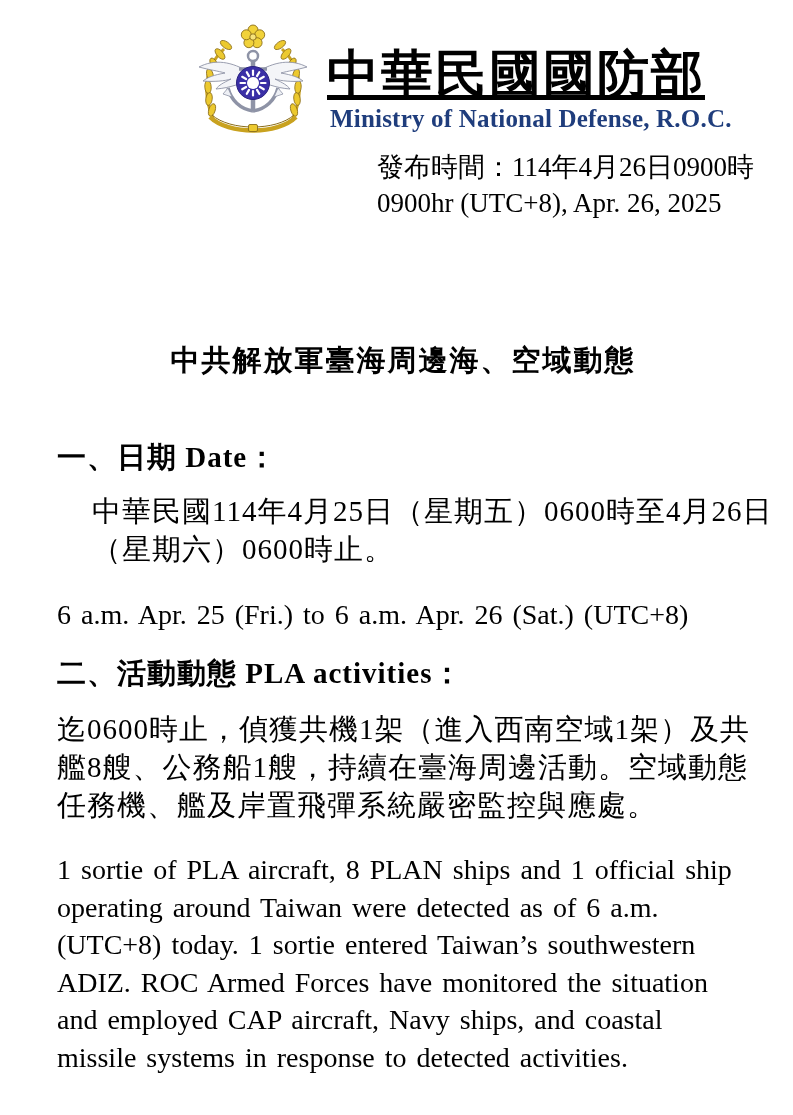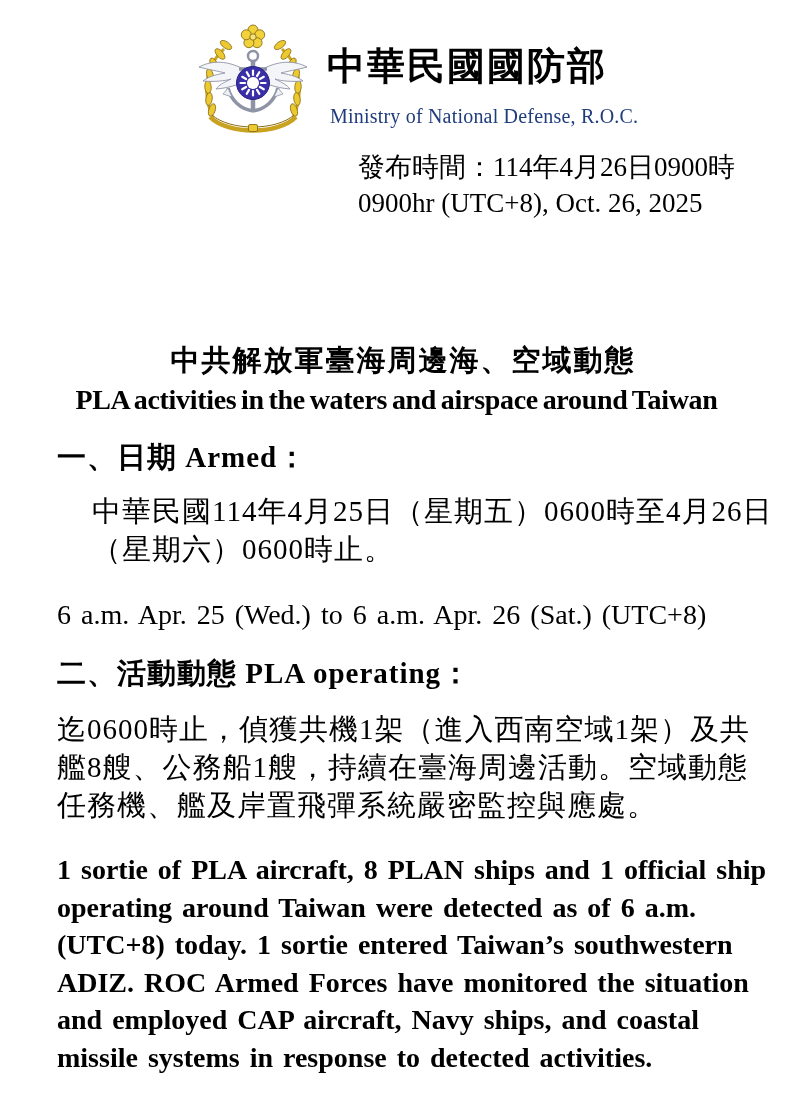--- a/index.html
+++ b/index.html
@@ -10,30 +10,31 @@
     color:#000000;
     font-family:"Liberation Serif","DejaVu Serif",serif;
     overflow:hidden;
   }
   .abs { position:absolute; }
 
   
   .emblem { left:180px; top:22px; width:146px; height:116px; }
   .org-zh {
     left:327px; top:46px;
-    font-size:38px; line-height:1.1; font-weight:700; letter-spacing:2px;
+    font-size:52px; line-height:1.1; font-weight:700; letter-spacing:2px;
     white-space:nowrap;
+    text-decoration:underline;
   }
   .org-en {
     left:330px; top:105px;
-    font-size:20px; font-weight:400; color:#1f3d7c; letter-spacing:0.2px;
+    font-size:25px; font-weight:700; color:#1f3d7c; letter-spacing:0.2px;
     white-space:nowrap;
   }
   .release { left:358px; top:149px; font-size:27px; line-height:36px; }
-  .release div { white-space:nowrap; }
+  .release div { white-space:nowrap;margin-left:19px; }
 
   
   .title-block { left:0; top:341px; width:793px; text-align:center; }
   .title-zh { font-size:29px; font-weight:700; letter-spacing:2px;margin-left:13px; }
   .title-en { font-size:28px; font-weight:700; letter-spacing:-0.3px; word-spacing:-2px; margin-top:3px; }
 
   
   .heading   { left:57px; font-size:29px; font-weight:700; letter-spacing:1px; white-space:nowrap; }
   .h1 { top:438px; }
   .h2 { top:654px; }
@@ -43,21 +44,21 @@
     white-space:pre-line;
   }
   .p1zh { top:492px;margin-left:35px; }
   .p2zh { top:710px; }
   .para-en {
     left:57px; width:714px;
     font-size:28px; line-height:37.5px; word-spacing:3px;
     white-space:pre-line;
   }
   .p1en { top:596px; white-space:nowrap; }
-  .p2en { top:851px;font-weight:bold; }
+  .p2en { top:851px; }
 </style>
 </head>
 <body>
 
 <div>
 
   <svg class="abs emblem" viewBox="0 0 146 114" xmlns="http://www.w3.org/2000/svg" aria-hidden="true">
 
     <g>
       <g id="wheatL">
@@ -119,34 +120,33 @@
       <circle cx="66.3" cy="11.8" r="5"></circle>
       <circle cx="73" cy="14" r="3.2" fill="#f6e27a"></circle>
     </g>
   </svg>
 
   <div class="abs org-zh">中華民國國防部</div>
   <div class="abs org-en">Ministry of National Defense, R.O.C.</div>
 
   <div class="abs release">
     <div>發布時間：114年4月26日0900時</div>
-    <div>0900hr (UTC+8), Oct. 26, 2025</div>
+    <div>0900hr (UTC+8), Apr. 26, 2025</div>
   </div>
 
   <div class="abs title-block">
     <div class="title-zh">中共解放軍臺海周邊海、空域動態</div>
-    <div class="title-en">PLA activities in the waters and airspace around Taiwan</div>
   </div>
 
-  <div class="abs heading h1">一、日期 Armed：</div>
+  <div class="abs heading h1">一、日期 Date：</div>
   <div class="abs para-zh p1zh">中華民國114年4月25日（星期五）0600時至4月26日
 （星期六）0600時止。</div>
-  <div class="abs para-en p1en">6 a.m. Apr. 25 (Wed.) to 6 a.m. Apr. 26 (Sat.) (UTC+8)</div>
+  <div class="abs para-en p1en">6 a.m. Apr. 25 (Fri.) to 6 a.m. Apr. 26 (Sat.) (UTC+8)</div>
 
-  <div class="abs heading h2">二、活動動態 PLA operating：</div>
+  <div class="abs heading h2">二、活動動態 PLA activities：</div>
   <div class="abs para-zh p2zh">迄0600時止，偵獲共機1架（進入西南空域1架）及共
 艦8艘、公務船1艘，持續在臺海周邊活動。空域動態
 任務機、艦及岸置飛彈系統嚴密監控與應處。</div>
   <div class="abs para-en p2en">1 sortie of PLA aircraft, 8 PLAN ships and 1 official ship
 operating around Taiwan were detected as of 6 a.m.
 (UTC+8) today. 1 sortie entered Taiwan’s southwestern
 ADIZ. ROC Armed Forces have monitored the situation
 and employed CAP aircraft, Navy ships, and coastal
 missile systems in response to detected activities.</div>
 

